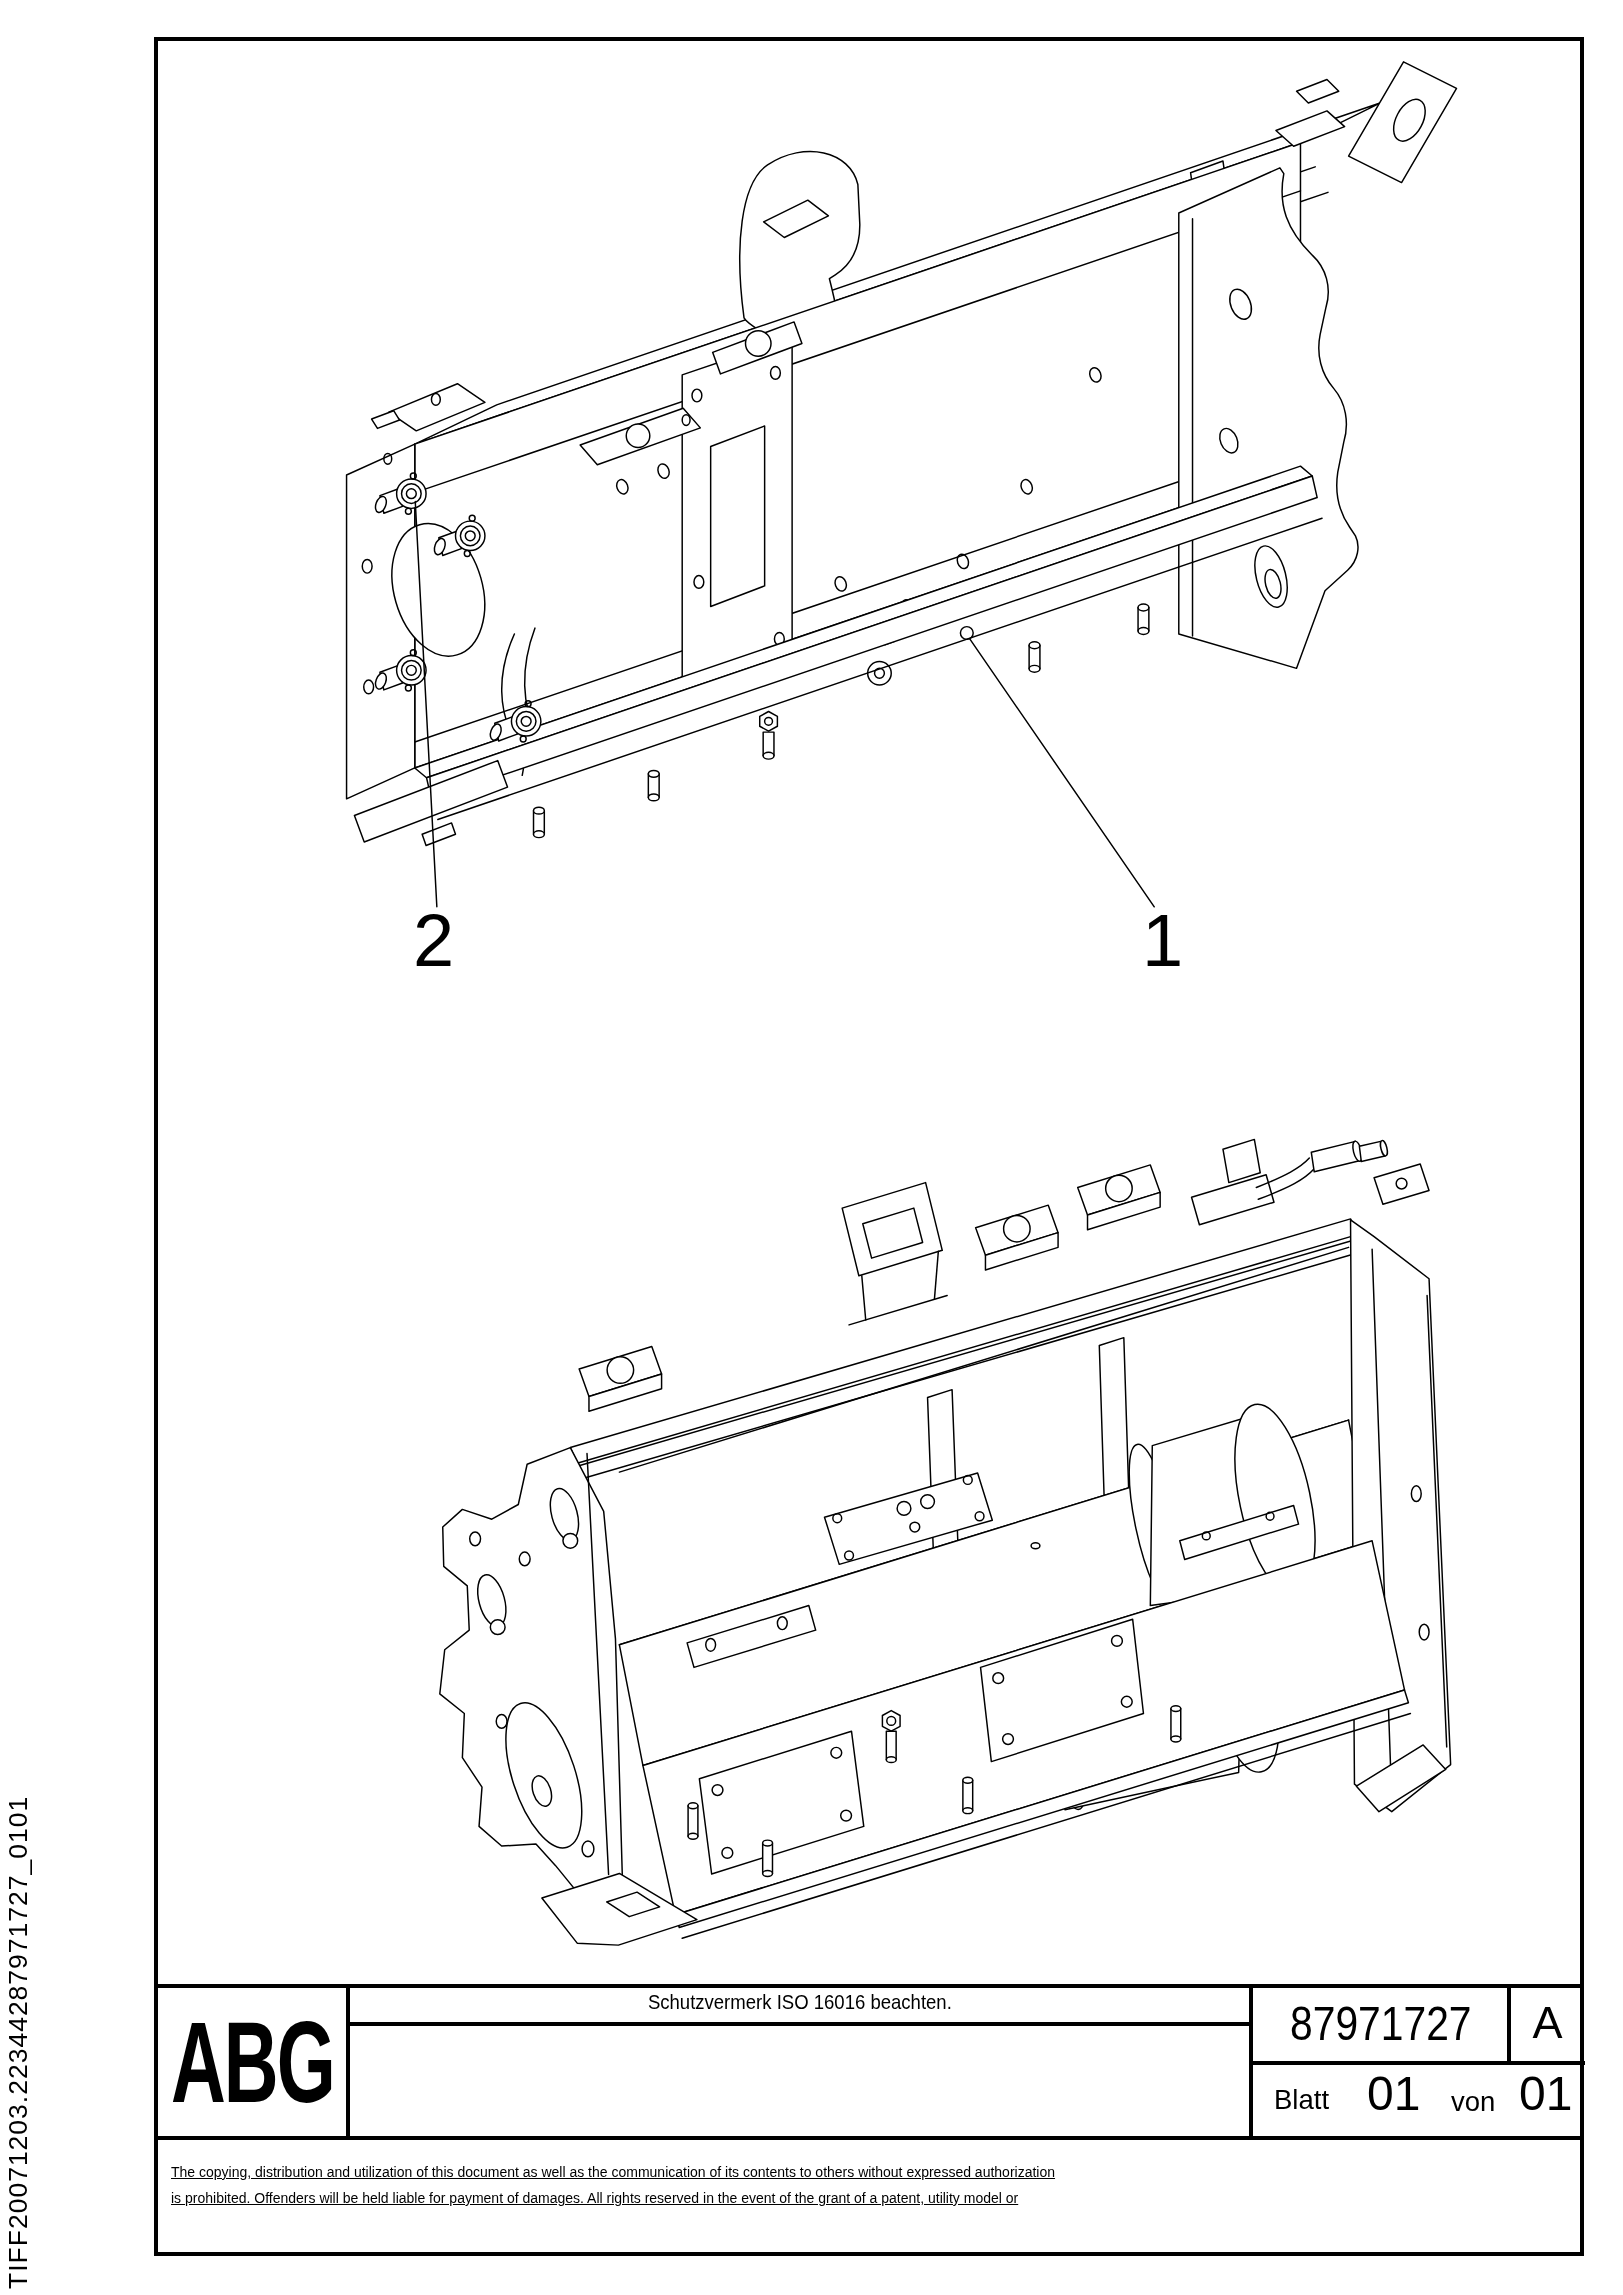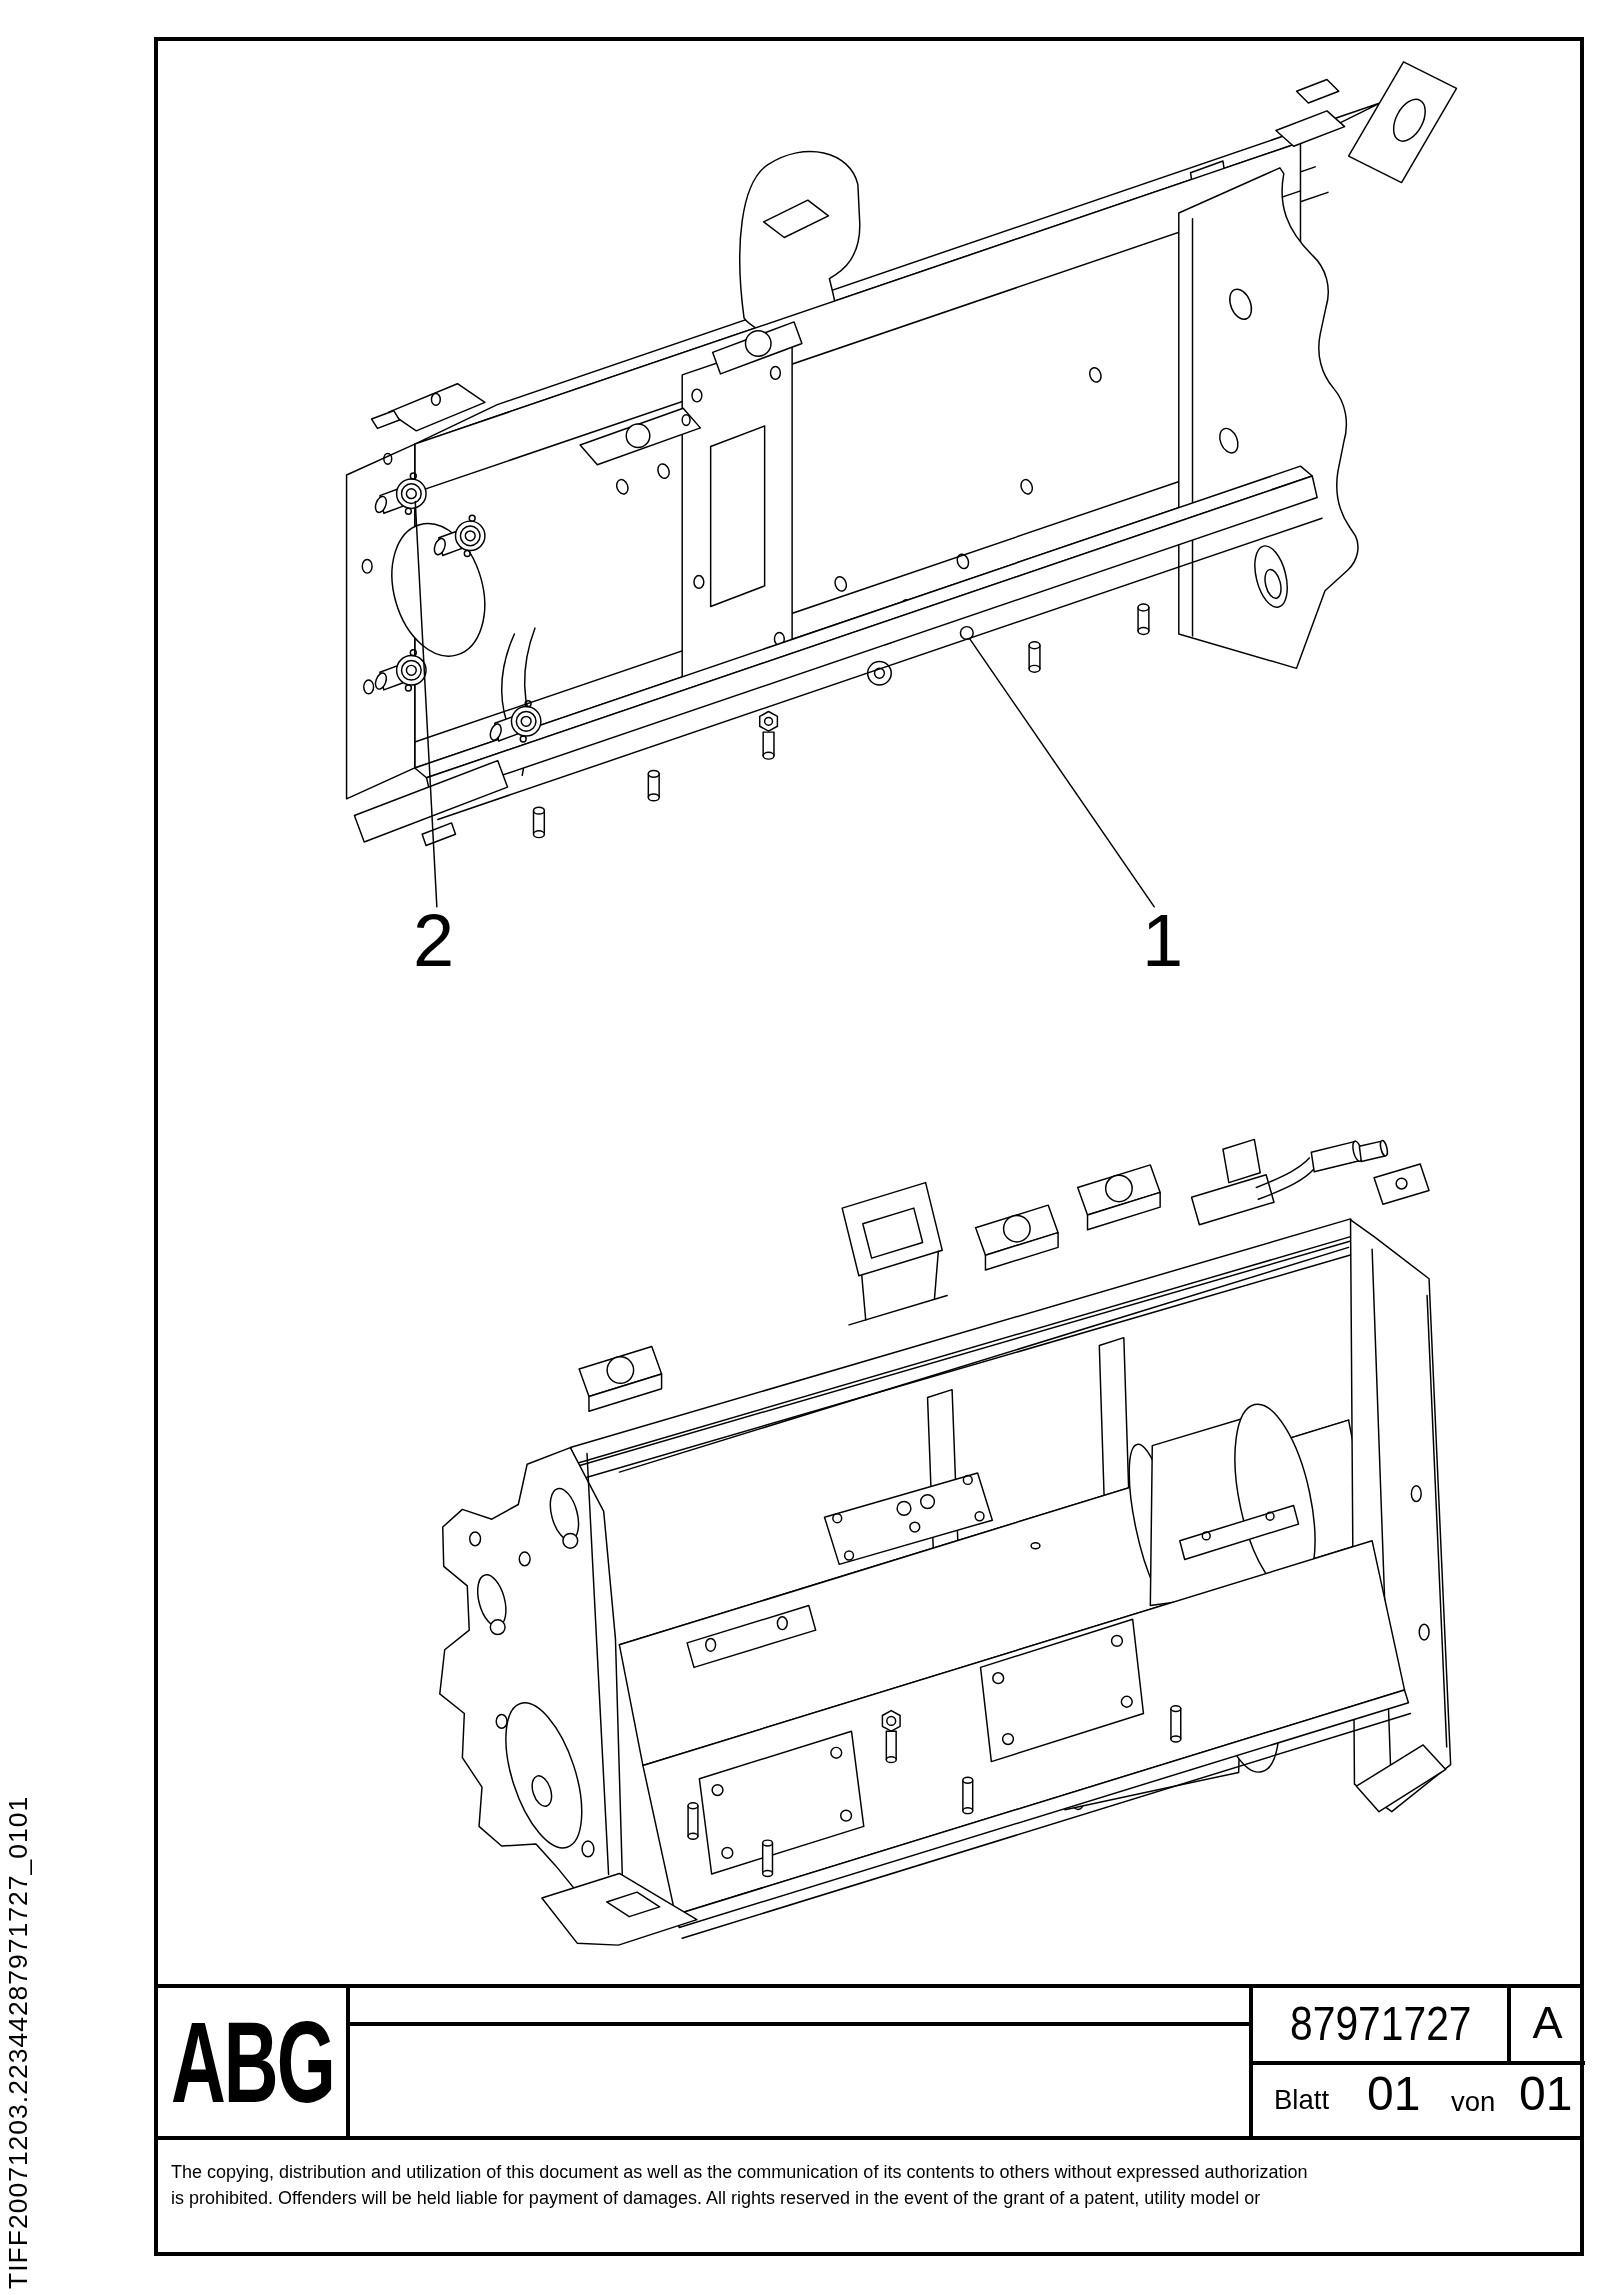--- a/index.html
+++ b/index.html
@@ -29,21 +29,21 @@
   #title-en-cell span{transform:scaleX(0.88);transform-origin:center;}
   #doc-cell{left:1253px;top:1986px;width:255px;height:74px;font-size:48px;}
   #doc-cell span{transform:scaleX(0.85);transform-origin:center;}
   #rev-cell{left:1511px;top:1986px;width:73px;height:74px;font-size:45px;}
   .sheet-txt{position:absolute;white-space:nowrap;}
   #blatt-label{left:1274px;top:2084px;font-size:27.5px;}
   #sheet-num{left:1367px;top:2066px;font-size:48px;}
   #von-label{left:1451px;top:2086px;font-size:27.5px;}
   #sheet-total{left:1519px;top:2066px;font-size:48px;}
   #legal{position:absolute;left:171px;top:2159px;}
-  #legal div{font-size:18px;line-height:26px;white-space:nowrap;}
+  #legal div{font-size:14px;line-height:26px;white-space:nowrap;text-decoration:underline;}
 </style>
 </head>
 <body>
 
 <div id="page">
 
   <svg id="art" viewBox="0 0 3307 4677" xmlns="http://www.w3.org/2000/svg">
 
     <g stroke="#000" stroke-width="3" fill="none" stroke-linejoin="round" stroke-linecap="round">
 
@@ -337,20 +337,23 @@
   <div class="bar" style="left:348px;top:2022px;width:903px;height:4.4px"></div>
   <div class="bar" style="left:1251px;top:2061px;width:334px;height:4.4px"></div>
   <div class="bar" style="left:154px;top:2136px;width:1430px;height:4.4px"></div>
   <div class="bar" style="left:346px;top:1984px;width:3.9px;height:152px"></div>
   <div class="bar" style="left:1249px;top:1984px;width:3.9px;height:152px"></div>
   <div class="bar" style="left:1507px;top:1984px;width:3.9px;height:77px"></div>
 
   <div id="abg-cell" class="cell">
     <span>ABG</span>
   </div>
+  <div id="schutz-cell" class="cell">
+    <span>Schutzvermerk ISO 16016 beachten.</span>
+  </div>
   <div id="doc-cell" class="cell">
     <span>87971727</span>
   </div>
   <div id="rev-cell" class="cell">A</div>
   <div id="blatt-label" class="sheet-txt">Blatt</div>
   <div id="sheet-num" class="sheet-txt">01</div>
   <div id="von-label" class="sheet-txt">von</div>
   <div id="sheet-total" class="sheet-txt">01</div>
 
   <div id="legal">

